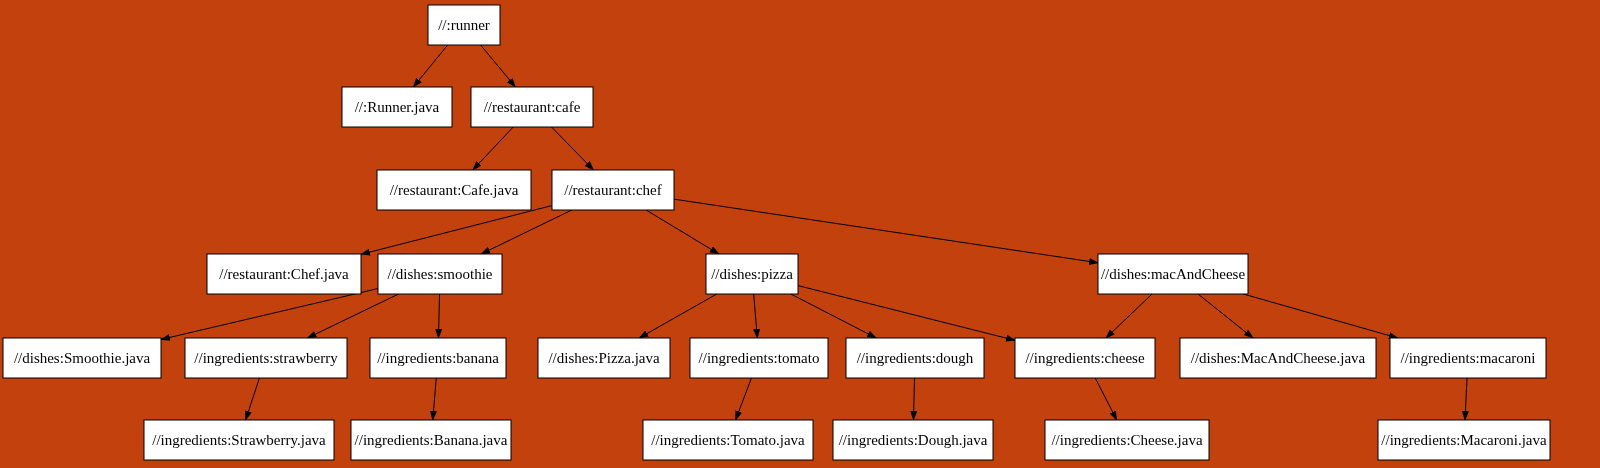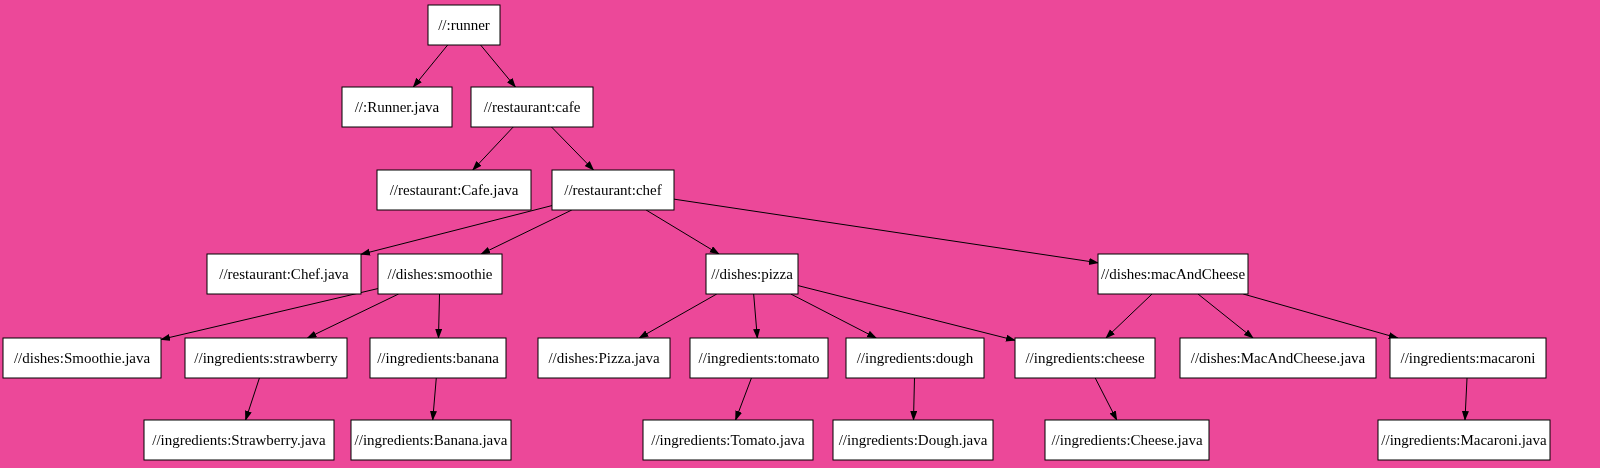--- a/index.html
+++ b/index.html
@@ -4,21 +4,21 @@
 <style>
   html, body {
     margin: 0;
     padding: 0;
     background: #ffffff;
   }
   .canvas {
     position: relative;
     width: 1600px;
     height: 468px;
-    background: #ec4899;
+    background: #c2410c;
     overflow: hidden;
     font-family: "Liberation Serif", "DejaVu Serif", serif;
   }
   .canvas svg {
     position: absolute;
     left: 0;
     top: 0;
   }
   .node-box {
     fill: #ffffff;

